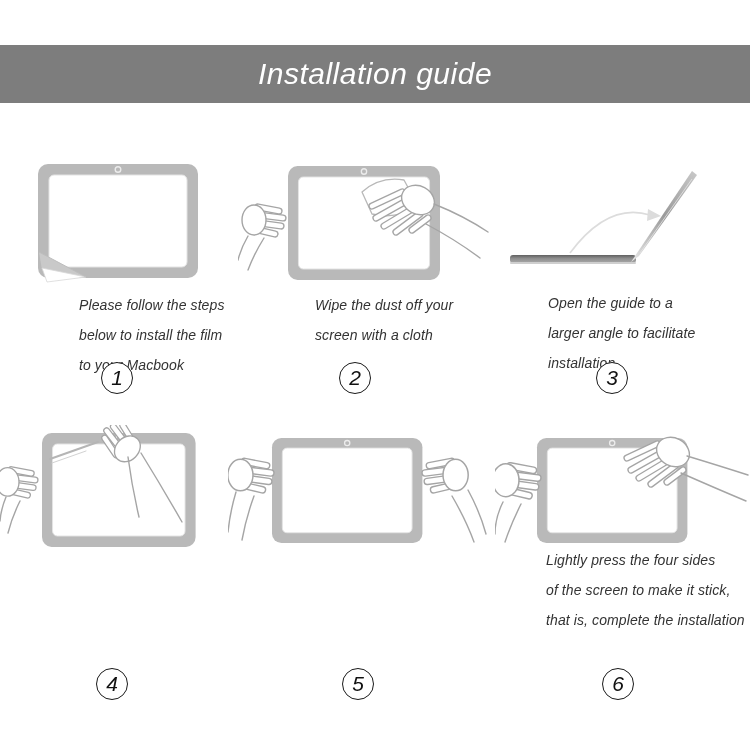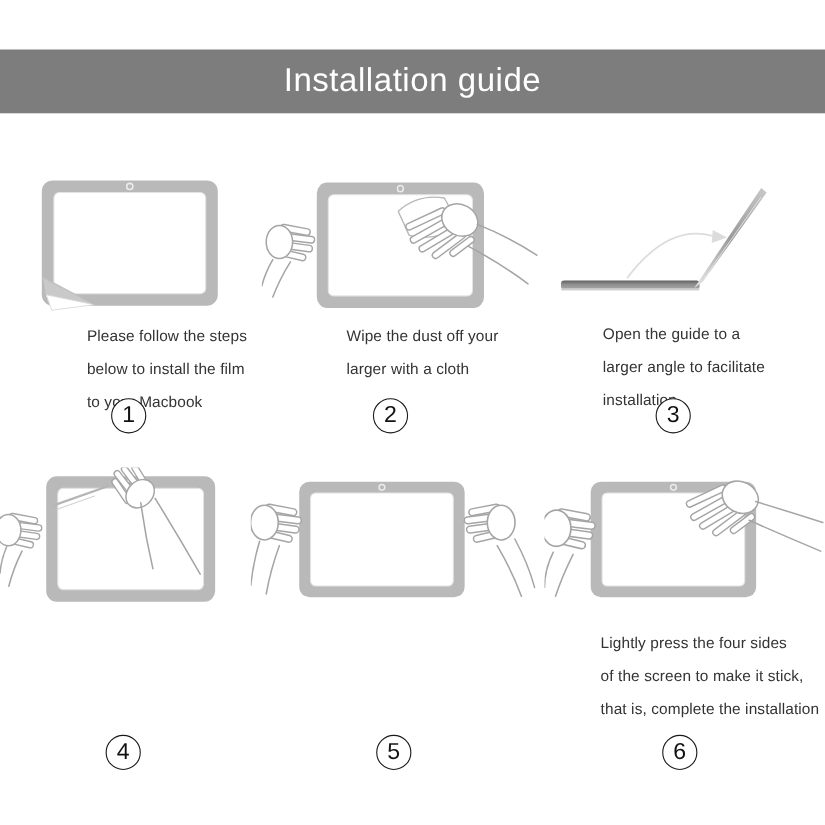--- a/index.html
+++ b/index.html
@@ -1,18 +1,19 @@
 <!DOCTYPE html>
 <html style="--header-bg: #7d7d7d; --header-text: #ffffff; --frame-gray: #b9b9b9; --line-gray: #a5a5a5; --caption-text: #333333; --badge-border: #1a1a1a;"><head>
 <meta charset="utf-8">
 <style>
   html,body{margin:0;padding:0;background:#fff;}
   .canvas{
     position:relative;width:750px;height:750px;background:#fff;overflow:hidden;
     font-family:"Liberation Sans", sans-serif;
+    font-style:italic;
   }
   .header{
     position:absolute;left:0;top:45px;width:750px;height:58px;
     background:var(--header-bg,#7d7d7d);
     display:flex;align-items:center;justify-content:center;
   }
   .header .title{
     color:var(--header-text,#ffffff);font-size:30px;letter-spacing:.5px;font-weight:400;
   }
   .illus{position:absolute;}
@@ -122,21 +123,21 @@
       <path class="ln" d="M196,52 Q226,64 250,80"></path>
       <path class="ln" d="M188,72 Q218,88 242,106"></path>
     </g>
     <g>
       <use href="#hand-grip" transform="translate(8,46)"></use>
       <path class="ln" d="M10,84 Q3,96 0,108"></path>
       <path class="ln" d="M26,86 Q16,102 10,118"></path>
     </g>
   </svg>
   <div class="caption" style="left:283px;top:290px">Wipe the dust off your
-larger with a cloth</div>
+screen with a cloth</div>
   <div class="badge" style="left:339px;top:362px">
     <span>2</span>
   </div>
 
   <svg class="illus" style="left:500px;top:158px" width="215" height="115" viewBox="0 0 215 115">
     <g>
       <rect x="10" y="97" width="126" height="8" rx="3" fill="url(#baseGrad)"></rect>
       <rect x="10" y="104" width="126" height="2" rx="1" fill="#cfcfcf"></rect>
     </g>
     <g>
@@ -207,20 +208,20 @@
       <use href="#hand-grip" transform="translate(2,28) scale(1.1)"></use>
       <path class="ln" d="M8,74 Q0,90 0,106"></path>
       <path class="ln" d="M26,76 Q16,96 10,114"></path>
     </g>
     <g>
       <use href="#hand-press" transform="translate(126,2)"></use>
       <path class="ln" d="M192,28 Q225,38 253,47"></path>
       <path class="ln" d="M186,45 Q220,60 251,73"></path>
     </g>
   </svg>
-  <div class="caption" style="left:514px;top:569px">Lightly press the four sides
+  <div class="caption" style="left:514px;top:545px">Lightly press the four sides
 of the screen to make it stick,
 that is, complete the installation</div>
   <div class="badge" style="left:602px;top:668px">
     <span>6</span>
   </div>
 
 </div>
 
 </body></html>

